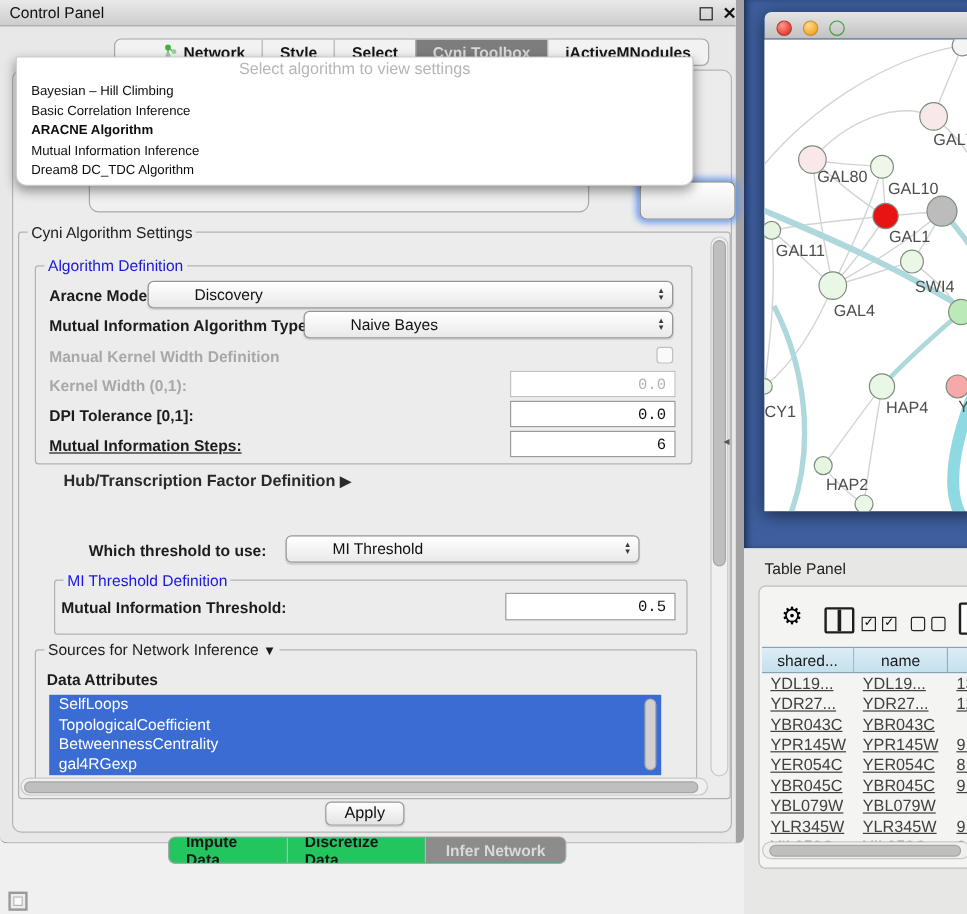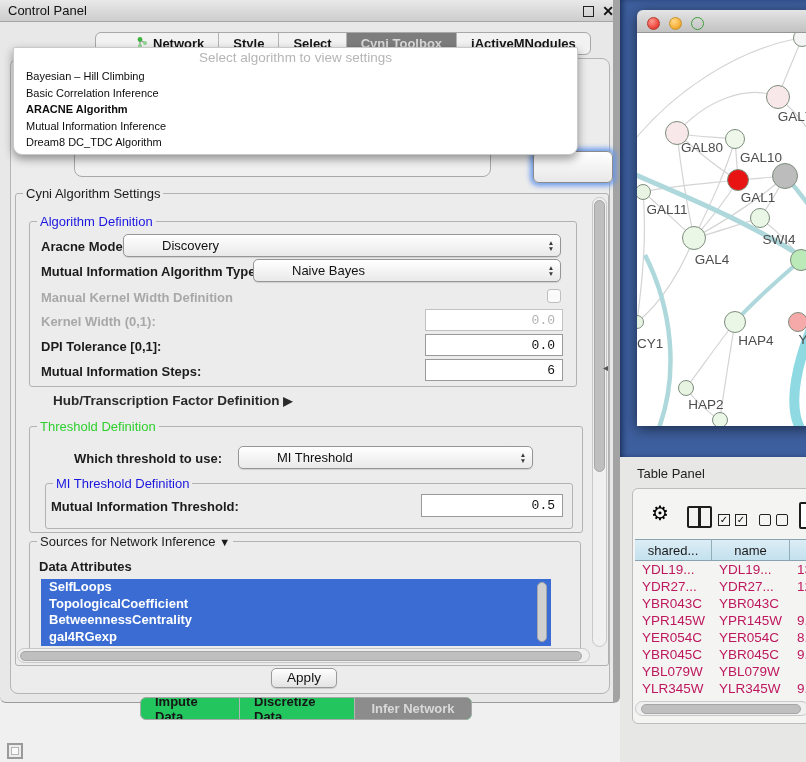--- a/index.html
+++ b/index.html
@@ -54,21 +54,21 @@
     display:flex; align-items:center; font-size:13px; color:#111; box-shadow:0 1px 1px rgba(0,0,0,.12);padding-left:24px; }
   .combo .val { flex:1; padding-left:14px; white-space:nowrap; }
   .combo .arrows { width:18px; display:flex; flex-direction:column; align-items:center; color:#3a3a3a; font-size:6.5px; line-height:5.5px; }
 
   .inp { border:1px solid #9a9a9a; background:#fff; font-size:13px; color:#111;
     display:flex; align-items:center; justify-content:flex-end; padding-right:7px;font-family:Liberation Mono, monospace; }
   .inp.disabled { border-color:#c2c2c2; color:#b2b2b2; }
 
   .cb { border:1px solid #bfbfbf; border-radius:3px; background:#fafafa; }
 
-  #attr-list { left:40px; top:578px; width:510px; height:67px; background:#3a6cd4; overflow:hidden;font-weight:bold; }
+  #attr-list { left:40px; top:578px; width:510px; height:67px; background:#3a6cd4; overflow:hidden; }
   .attr-item { height:16.5px; line-height:16.5px; padding-left:8px; color:#fff; font-size:13px; white-space:nowrap; }
 
   #apply-btn { left:270px; top:667px; width:66px; height:20px; border:1px solid #9a9a9a; border-radius:5px;
     background:linear-gradient(#fefefe,#e3e3e3); font-size:13.5px; color:#111; text-align:center; line-height:18px; box-shadow:0 1px 1px rgba(0,0,0,.15); }
 
   #cp-bottom-tabs { left:140px; top:697px; height:23px; display:flex; border:1px solid #a8a8a8; border-radius:6px; background:#22c55e; overflow:hidden; }
 
   
   #desktop { left:620px; top:0; width:186px; height:457px; background:#3e5f9e; overflow:hidden;
     box-shadow:inset 4px 0 6px -2px rgba(10,25,60,.75); }
@@ -81,21 +81,21 @@
   .net-node { position:absolute; border-radius:50%; border:1.5px solid #7d8d7d; }
   .net-label { position:absolute; transform:translate(-50%,-50%); font-size:13.5px; color:#4d4d4d; white-space:nowrap; }
 
   #table-region { left:620px; top:457px; width:186px; height:305px; background:#e7e7e5; }
   #tp-title { position:absolute; left:17px; top:9px; font-size:13px; color:#222; }
   #tp-body { position:absolute; left:12px; top:31px; width:178px; height:236px; background:#f4f4f3;
     border:1px solid #bdbdbd; border-radius:6px 0 0 6px; overflow:hidden; }
   .tp-head-cell { position:absolute; top:0; height:22px; line-height:22px; text-align:center; font-size:13px; color:#1a1a1a;
     background:linear-gradient(#dcedf5,#c3e1ee); border-right:1px solid #93aebb; border-top:1px solid #8aa3b0; border-bottom:1px solid #8aa3b0; overflow:hidden; }
   .tp-row { position:absolute; left:2px; width:300px; height:17px; }
-  .tp-cell { position:absolute; top:0; height:17px; line-height:17px; font-size:13.5px; color:#be185d; padding-left:7px; white-space:nowrap; overflow:hidden; }
+  .tp-cell { position:absolute; top:0; height:17px; line-height:17px; font-size:13.5px; color:#404040; padding-left:7px; white-space:nowrap; overflow:hidden;text-decoration:underline; }
 </style>
 </head>
 <body>
 
 <div id="desktop" class="abs">
   <div id="net-window">
     <div id="net-titlebar">
       <span class="traffic" style="left:10px; background:radial-gradient(circle at 35% 30%,#ff9a90,#ee4b42 60%,#c23028); border:0.5px solid #b5372c;"></span>
       <span class="traffic" style="left:32px; background:radial-gradient(circle at 35% 30%,#ffd98a,#f6b13b 60%,#d98f1f); border:0.5px solid #c8922c;"></span>
       <span class="traffic" style="left:54px; background:radial-gradient(circle at 35% 30%,#a9ef9f,#46c53f 60%,#2f9b2d;); border:0.5px solid #3f9e38;"></span>
@@ -299,31 +299,28 @@
           <span>▲</span>
           <span>▼</span>
         </span>
     </div>
     <div class="lbl disabled abs" style="left:30px;top:231px;">Manual Kernel Width Definition</div>
     <div class="cb abs" style="left:536px;top:230px;width:14px;height:14px;"></div>
     <div class="lbl disabled abs" style="left:30px;top:255px;">Kernel Width (0,1):</div>
     <div class="inp disabled abs" style="left:414px;top:250px;width:138px;height:22px;">0.0</div>
     <div class="lbl abs" style="left:30px;top:280px;">DPI Tolerance [0,1]:</div>
     <div class="inp abs" style="left:414px;top:275px;width:138px;height:22px;">0.0</div>
-    <div class="lbl abs" style="left:30px;top:305px;">Mutual Information Steps:</div>
+    <div class="lbl abs" style="left:30px;top:305px;text-decoration:underline;">Mutual Information Steps:</div>
     <div class="inp abs" style="left:414px;top:300px;width:138px;height:22px;">6</div>
 
     <div class="abs" style="left:30px;top:334px;font-size:13.5px;font-weight:bold;color:#2a2a2a;margin-left:12px;">
       <span>Hub/Transcription Factor Definition</span>
       <span style="font-size:12px;"> ▶</span>
     </div>
 
-    <div class="grp abs" style="left:18px;top:367px;width:554px;height:107px;">
-      <span class="grp-label" style="color:#2ed02e;">Threshold Definition</span>
-    </div>
     <div class="lbl abs" style="left:63px;top:392px;">Which threshold to use:</div>
     <div class="combo abs" style="left:227px;top:387px;width:295px;height:23px;gap:16px;">
       <span class="val">MI Threshold</span>
       <span class="arrows">
           <span>▲</span>
           <span>▼</span>
         </span>
     </div>
     <div class="grp abs" style="left:34px;top:424px;width:528px;height:46px;padding-left:40px;">
       <span class="grp-label" style="color:#1a16e0;">MI Threshold Definition</span>

